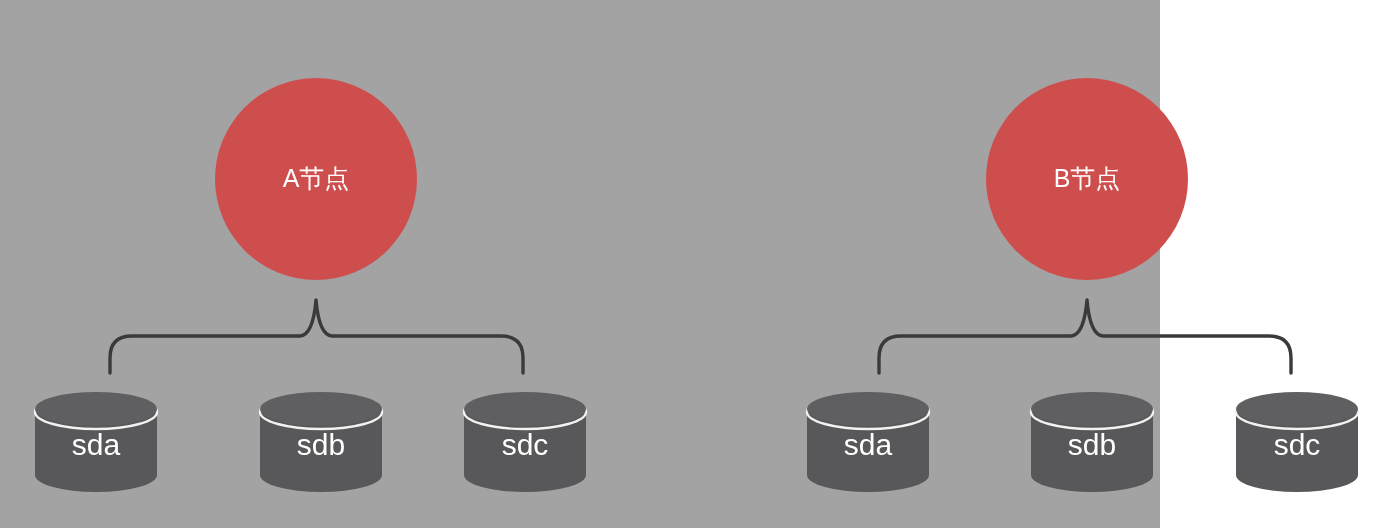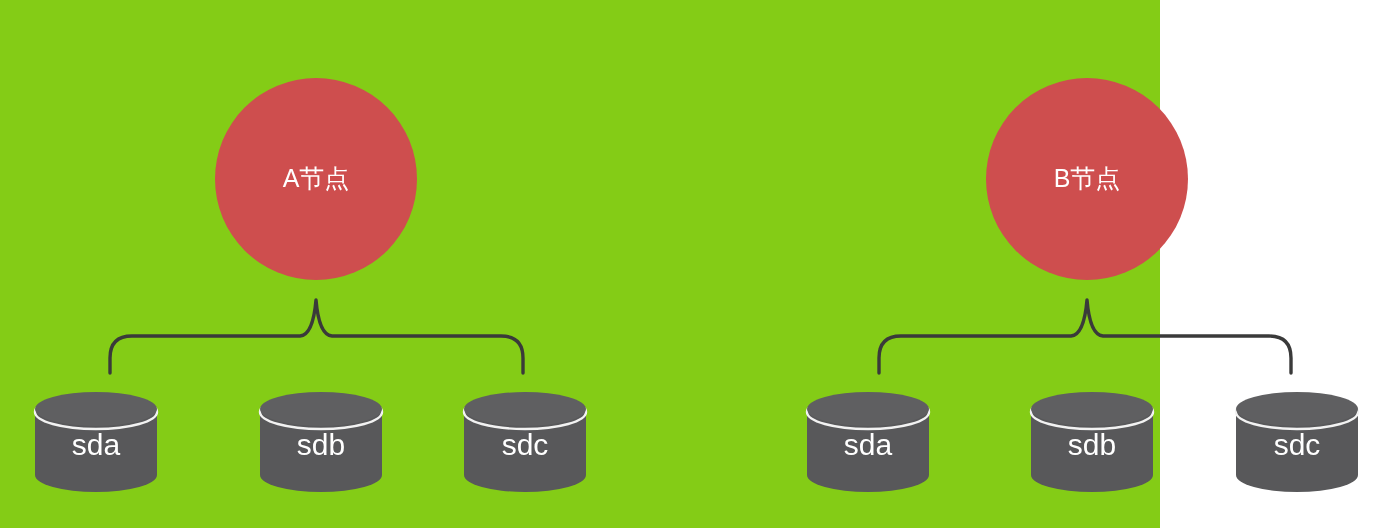--- a/index.html
+++ b/index.html
@@ -10,21 +10,21 @@
   body {
     width: 1380px;
     height: 528px;
     font-family: "Liberation Sans", "DejaVu Sans", sans-serif;
     overflow: hidden;
   }
   #canvas {
     position: relative;
     width: 1160px;
     height: 528px;
-    background: #84cc16;
+    background: #a3a3a3;
   }
   .diagram-svg {
     position: absolute;
     left: 0;
     top: 0;
     width: 1380px;
     height: 528px;
   }
   .node-label {
     fill: #ffffff;

